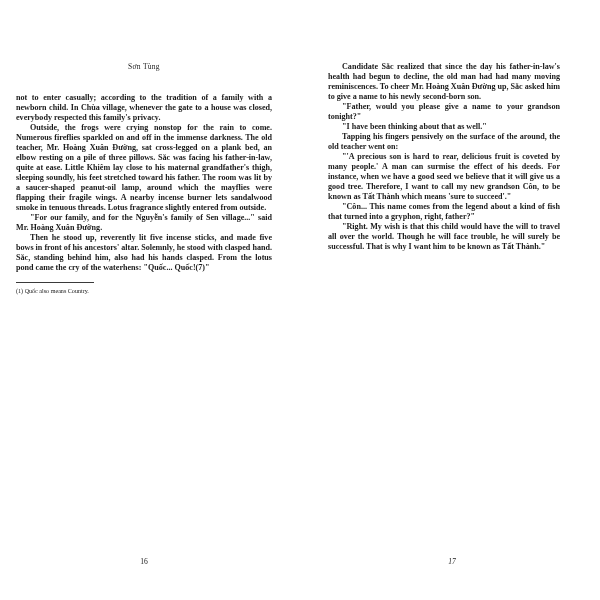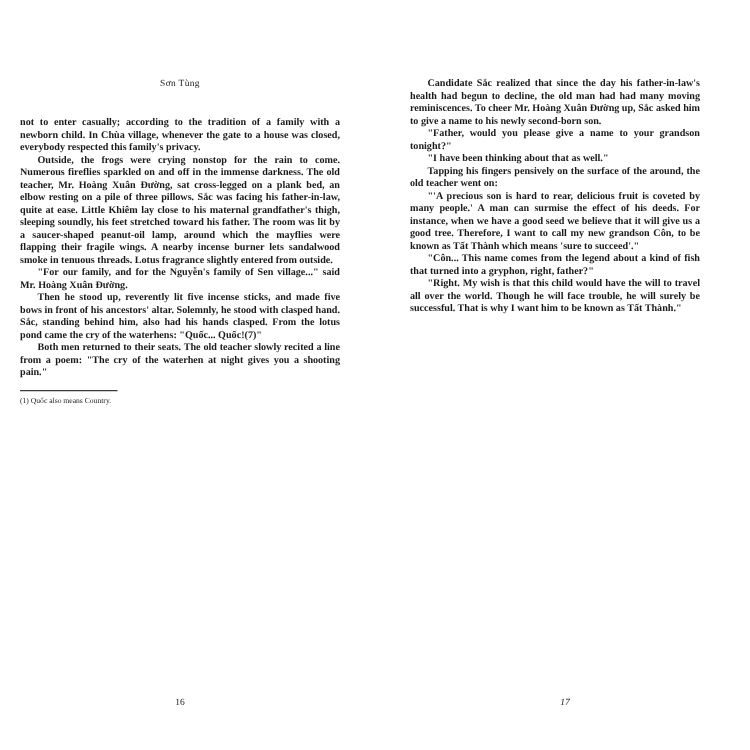--- a/index.html
+++ b/index.html
@@ -126,21 +126,20 @@
   <div class="gutter"></div>
 
   <div class="page page-left">
     <div class="running-head">Sơn Tùng</div>
 
     <div class="body-text">
       <p class="noindent">not to enter casually; according to the tradition of a family with a newborn child. In Chùa village, whenever the gate to a house was closed, everybody respected this family's privacy.</p>
       <p>Outside, the frogs were crying nonstop for the rain to come. Numerous fireflies sparkled on and off in the immense darkness. The old teacher, Mr. Hoàng Xuân Đường, sat cross-legged on a plank bed, an elbow resting on a pile of three pillows. Sắc was facing his father-in-law, quite at ease. Little Khiêm lay close to his maternal grandfather's thigh, sleeping soundly, his feet stretched toward his father. The room was lit by a saucer-shaped peanut-oil lamp, around which the mayflies were flapping their fragile wings. A nearby incense burner lets sandalwood smoke in tenuous threads. Lotus fragrance slightly entered from outside.</p>
       <p>"For our family, and for the Nguyễn's family of Sen village..." said Mr. Hoàng Xuân Đường.</p>
       <p>Then he stood up, reverently lit five incense sticks, and made five bows in front of his ancestors' altar. Solemnly, he stood with clasped hand. Sắc, standing behind him, also had his hands clasped. From the lotus pond came the cry of the waterhens: "Quốc... Quốc!(7)"</p>
-      <p>Both men returned to their seats. The old teacher slowly recited a line from a poem: "The cry of the waterhen at night gives you a shooting pain."</p>
     </div>
 
     <div class="footnote-rule"></div>
     <p class="footnote">(1) Quốc also means Country.</p>
 
     <div class="folio folio-left">16</div>
   </div>
 
   <div class="page page-right">
 

